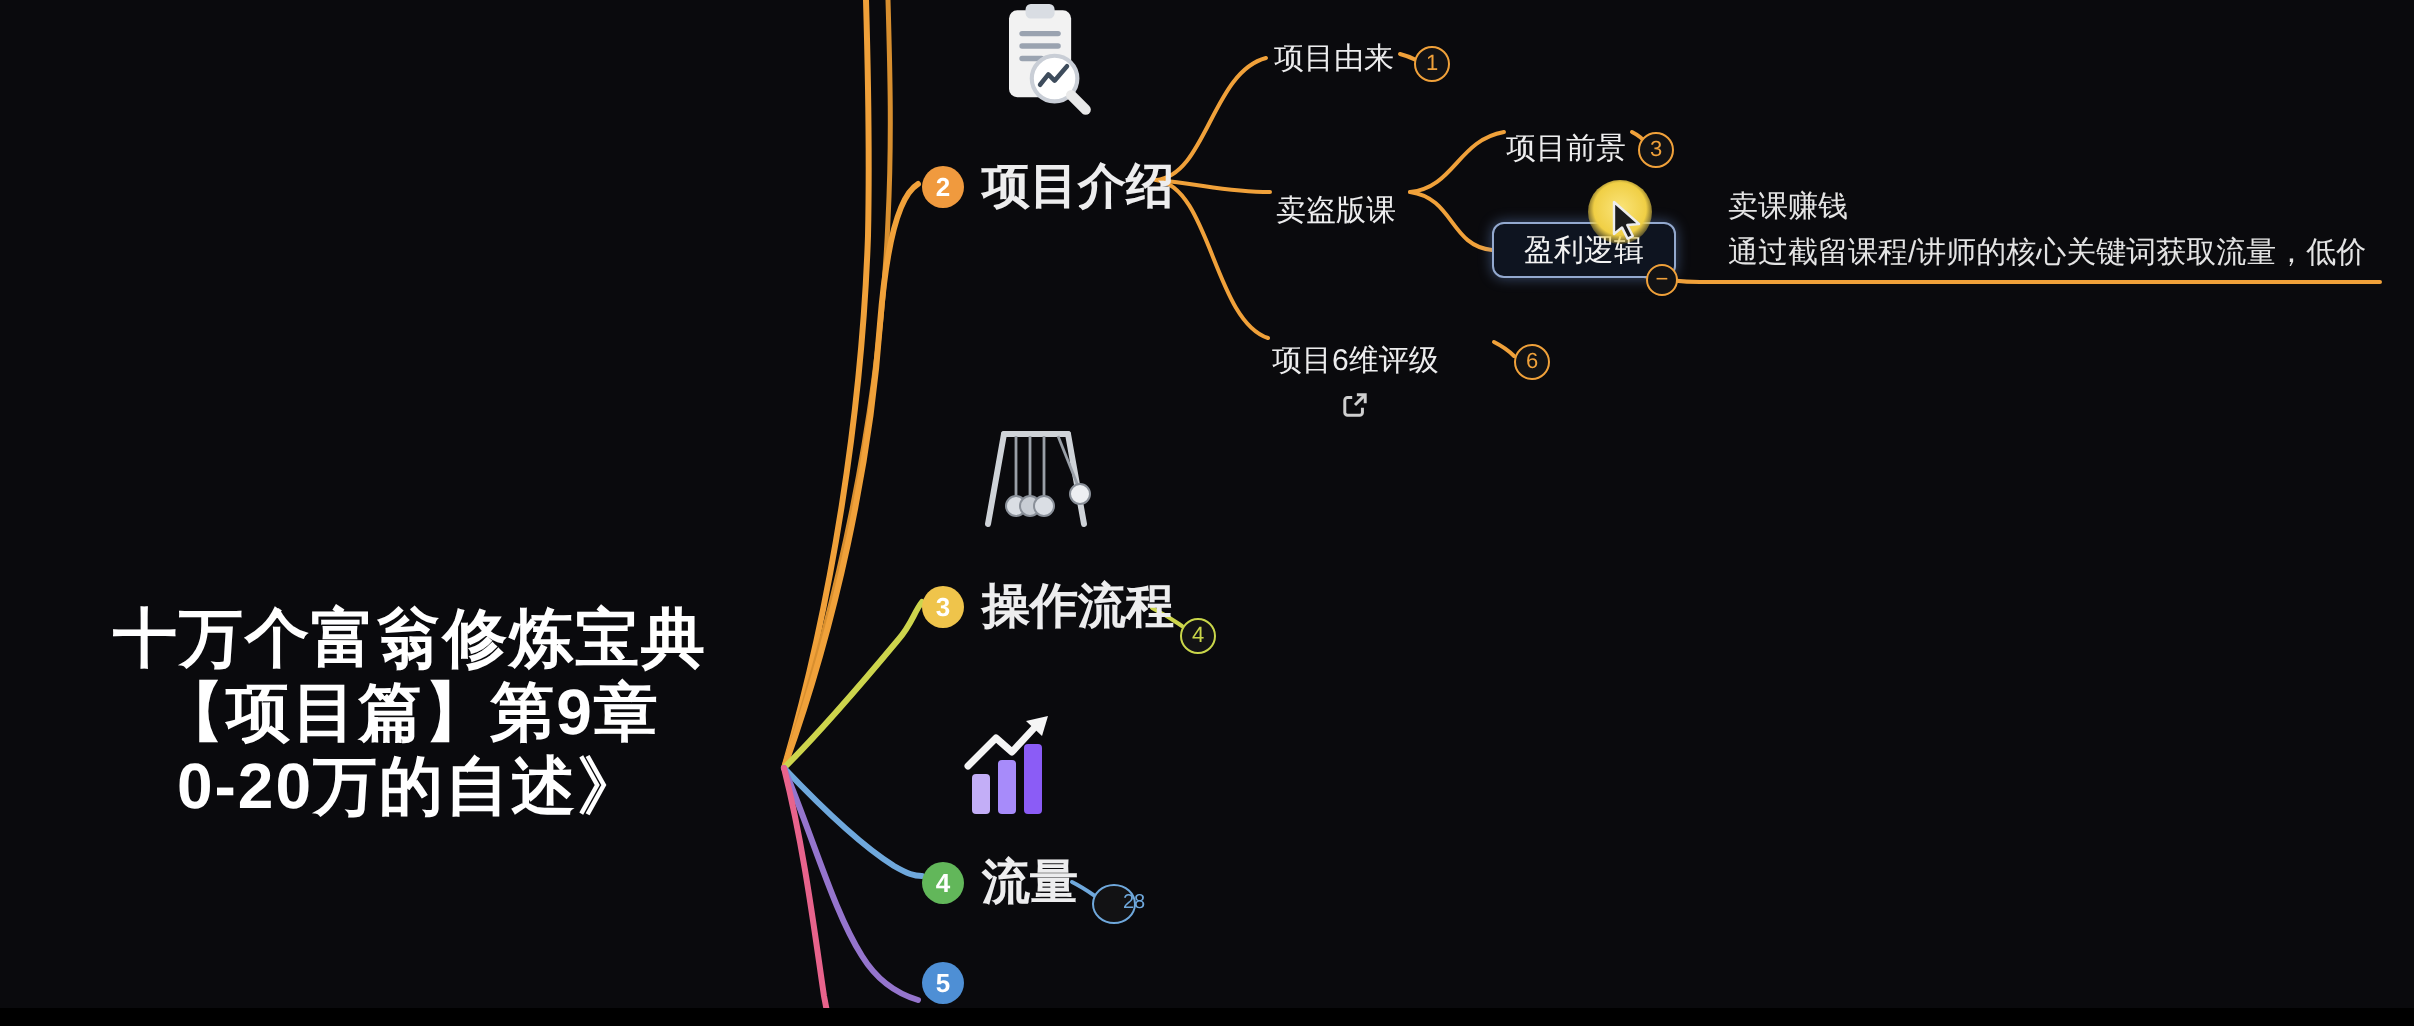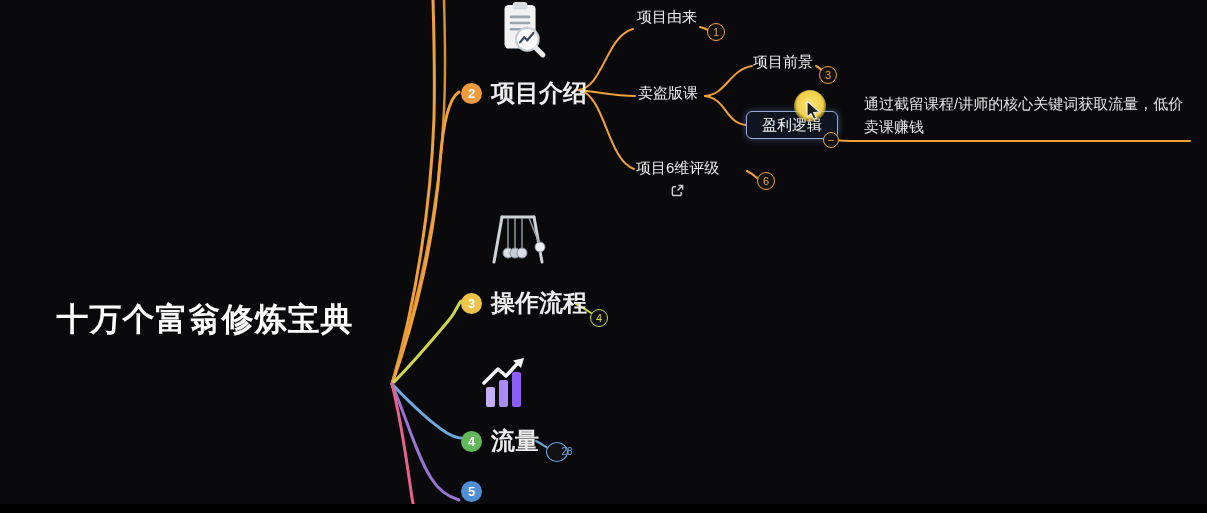--- a/index.html
+++ b/index.html
@@ -16,21 +16,21 @@
   .chip{
     width:21px;height:21px;border-radius:50%;flex:0 0 auto;
     display:flex;align-items:center;justify-content:center;
     font-size:13px;font-weight:700;color:#fff;
   }
   .chip.c2{background:#F09A3E;}
   .chip.c3{background:#EFC44B;}
   .chip.c4{background:#62B75A;}
   .chip.c5{background:#4E8FD5;}
   .lbl-lg{font-size:24px;font-weight:600;}
-  .lbl-sm{font-size:15px;font-weight:400;}
+  .lbl-sm{font-size:15px;font-weight:400;margin-top:12px;}
   .badge{
     position:absolute;box-sizing:border-box;width:18px;height:18px;border-radius:50%;
     background:#121214;border:1.5px solid #F0A13A;color:#F0A13A;
     display:flex;align-items:center;justify-content:center;font-size:11px;line-height:1;
   }
   .badge.olive{border-color:#C9D64A;color:#C9D64A;}
   .badge.blue{border-color:#6FA8DC;color:#6FA8DC;width:20px;height:20px;font-size:10px;padding-left:20px;}
   .profit-box{
     position:absolute;left:746px;top:111px;width:92px;height:28px;box-sizing:border-box;
     border:1.5px solid #93A9CF;border-radius:6px;background:#0E1420;
@@ -77,20 +77,22 @@
     <g stroke="#6FA8DC" stroke-linecap="round">
       <path stroke-width="3" d="M392,384 C411,404 431,423 447,433 C454,437 457,438 461,438"></path>
       <path stroke-width="2" d="M536,441 C542,444 546,447 549,449"></path>
     </g>
     <path stroke="#9575CD" stroke-width="3" stroke-linecap="round" d="M392,384 C407,420 417,456 431,478 C439,491 449,497 459,500"></path>
     <path stroke="#E8638C" stroke-width="3" stroke-linecap="round" d="M392,384 C402,424 407,464 412,498 C413,503 414,509 415,513"></path>
   </svg>
 
   <div class="central">
     <div>十万个富翁修炼宝典</div>
+    <div>【项目篇】第9章</div>
+    <div>0-20万的自述》</div>
   </div>
 
   <svg class="icon" style="left:490px;top:2px" width="58" height="58" viewBox="0 0 56 56">
     <rect x="14" y="3" width="30" height="42" rx="4" fill="#F2F2F2"></rect>
     <rect x="22" y="0" width="14" height="7" rx="2.5" fill="#D9DDE3"></rect>
     <rect x="19" y="13" width="20" height="2.6" rx="1.3" fill="#9AA3B0"></rect>
     <rect x="19" y="19" width="20" height="2.6" rx="1.3" fill="#9AA3B0"></rect>
     <rect x="19" y="25" width="12" height="2.6" rx="1.3" fill="#9AA3B0"></rect>
     <circle cx="36" cy="36" r="11" fill="#FFFFFF" stroke="#C9CED6" stroke-width="2"></circle>
     <polyline points="29,39 33,34 36,37 42,30" stroke="#3E4C5C" stroke-width="2.2" fill="none" stroke-linecap="round" stroke-linejoin="round"></polyline>
@@ -115,22 +117,22 @@
     <span class="lbl-sm">项目前景</span>
   </div>
   <div class="badge" style="left:819px;top:66px">3</div>
 
   <div class="profit-box">
     <span>盈利逻辑</span>
   </div>
   <div class="badge" style="left:823px;top:132px;width:16px;height:16px;">−</div>
 
   <div class="note">
+    <div>卖课赚钱</div>
     <div>通过截留课程/讲师的核心关键词获取流量，低价</div>
-    <div>卖课赚钱</div>
   </div>
 
   <div class="node" style="left:636px;top:159px">
     <span class="rating-link">
       <span class="lbl-sm">项目6维评级</span>
       <svg width="13" height="13" viewBox="0 0 14 14" fill="none">
         <path d="M5.5 3 H3 A1.5 1.5 0 0 0 1.5 4.5 V11 A1.5 1.5 0 0 0 3 12.5 H9.5 A1.5 1.5 0 0 0 11 11 V8.5" stroke="#CFCFCF" stroke-width="1.6"></path>
         <path d="M8 1.5 H12.5 V6" stroke="#CFCFCF" stroke-width="1.6"></path>
         <line x1="7" y1="7" x2="12.2" y2="1.8" stroke="#CFCFCF" stroke-width="1.6"></line>
       </svg>

